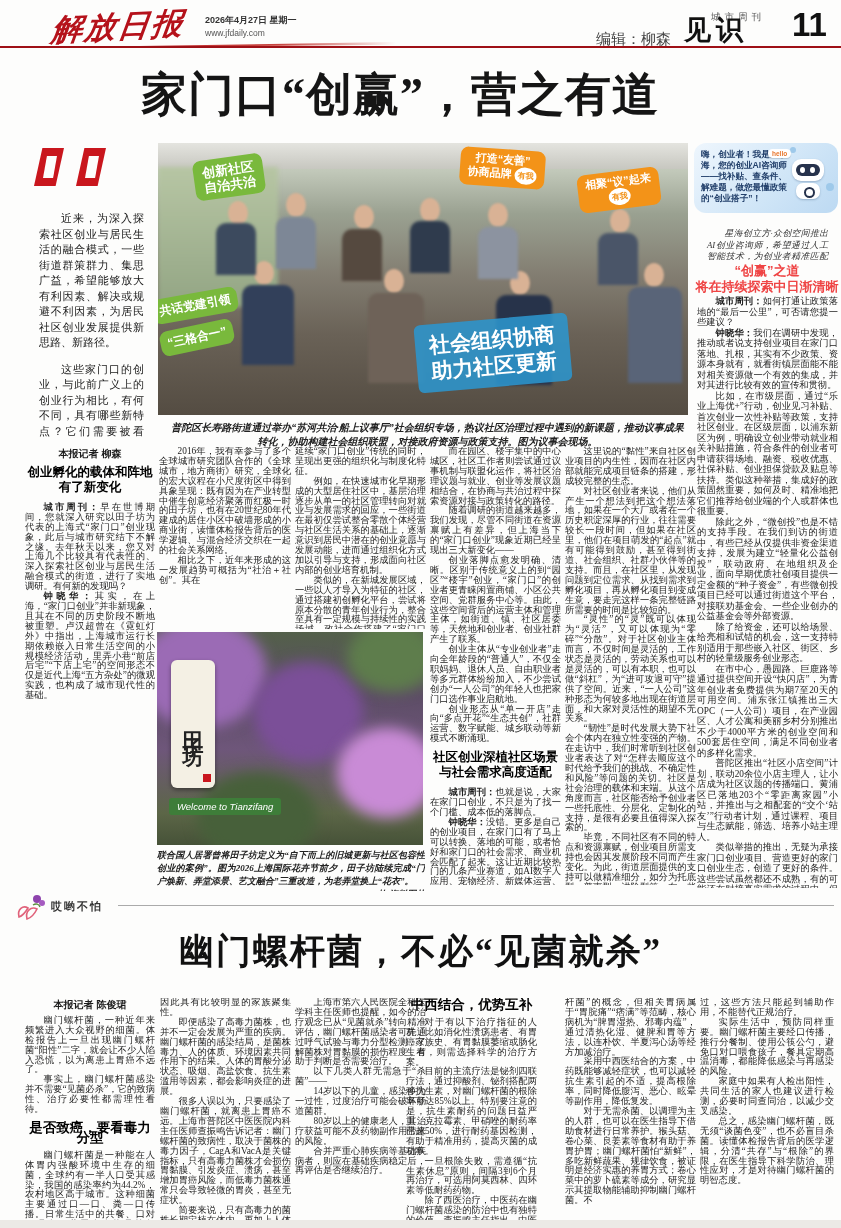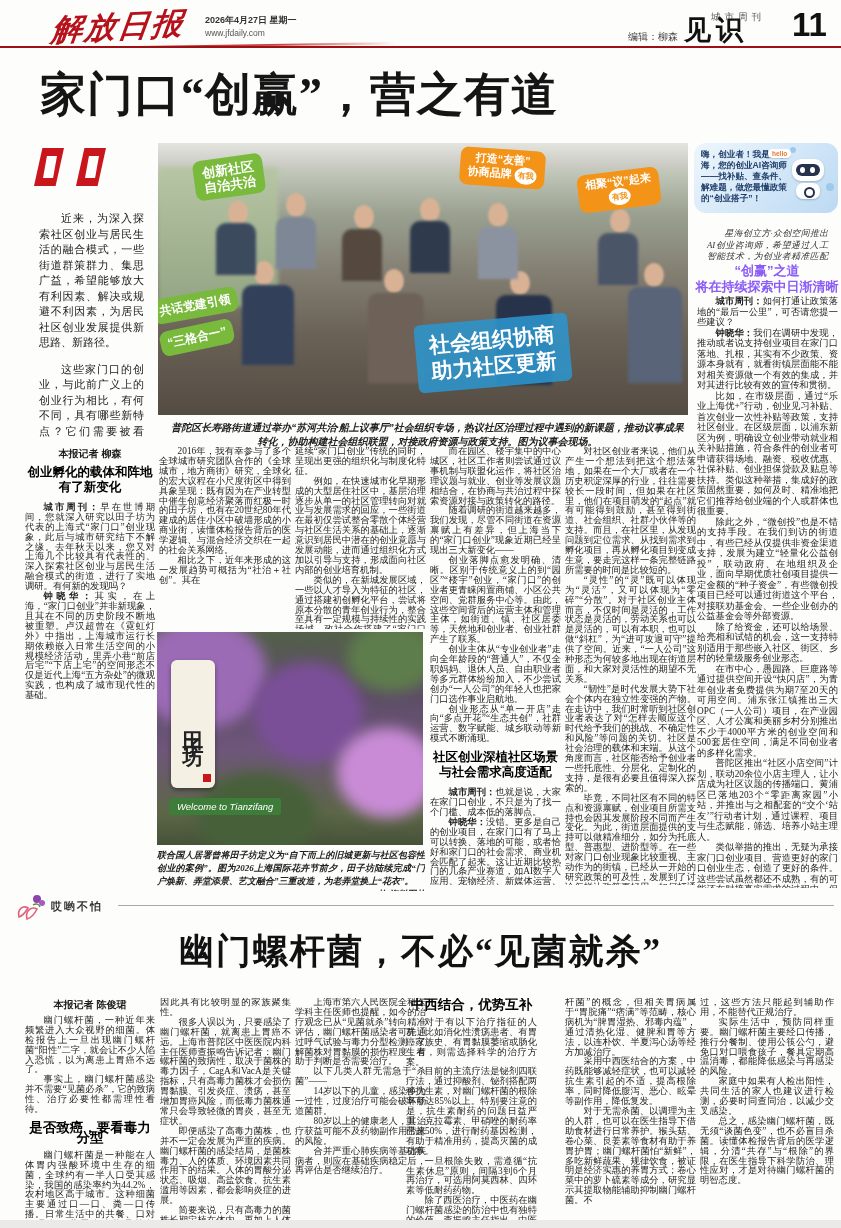--- a/index.html
+++ b/index.html
@@ -8,25 +8,25 @@
   .abs{position:absolute;}
   
   .brand{left:52px;top:6px;font-size:31px;font-weight:bold;font-style:italic;color:#b5121b;
          transform:skewX(-10deg) rotate(-3deg);letter-spacing:2px;font-family:"DejaVu Serif",serif;}
   .swoosh{left:6px;top:42px;width:390px;height:6px;background:linear-gradient(90deg,#b5121b,#c8453f 70%,rgba(200,60,60,0));
           clip-path:polygon(0 100%,100% 0,100% 45%,3% 100%);}
   .mastrule{left:0;top:46px;width:841px;height:2px;background:#9e1016;}
   .mastdate{left:205px;top:14px;font-size:9px;font-weight:bold;color:#333;line-height:13px;font-family:"Liberation Sans",sans-serif;}
   .mastdate .url{font-weight:normal;color:#555;font-size:8.5px;}
   .weekly{left:688px;top:3px;width:100px;text-align:center;font-size:9.5px;letter-spacing:4px;color:#555;margin-top:8px;}
-  .editor{left:628px;top:30px;font-size:10px;color:#444;font-family:Liberation Serif, serif;}
+  .editor{left:596px;top:30px;font-size:15px;color:#444;font-family:Liberation Serif, serif;}
   .pgname{left:684px;top:12px;font-size:27px;font-weight:bold;letter-spacing:5px;color:#111;}
   .pgno{left:792px;top:6px;font-size:33px;font-weight:bold;color:#111;font-family:"Liberation Sans",sans-serif;}
   
-  .headline{left:40px;top:64px;width:720px;text-align:left;font-size:46px;font-weight:900;
+  .headline{left:40px;top:64px;width:720px;text-align:center;font-size:46px;font-weight:900;
             letter-spacing:1px;color:#151515;font-family:"Liberation Serif",serif;}
   
   .qmark{left:34px;top:148px;width:84px;height:40px;}
   .qmark i{position:absolute;top:0;width:30px;height:38px;background:#c9161d;
            clip-path:polygon(28% 0,100% 0,72% 100%,0 100%);}
   .qmark i::after{content:"";position:absolute;left:9px;top:8px;width:14px;height:22px;background:#fdfdfc;
            clip-path:polygon(28% 0,100% 0,72% 100%,0 100%);}
   .qmark i.q2{left:42px;}
   .intro{left:28px;top:200px;width:127px;height:238px;font-size:11px;line-height:15.5px;text-align:justify;overflow:hidden;}
   .intro p{margin:11px;text-indent:2em;}
@@ -54,21 +54,21 @@
   .rface{position:absolute;left:4px;top:5px;width:24px;height:12px;background:#26324c;border-radius:6px;}
   .reye{position:absolute;top:3px;width:5px;height:6px;background:#fff;border-radius:50%;}
   .rbody{position:absolute;left:12px;top:30px;width:24px;height:16px;background:#fff;border-radius:7px;box-shadow:0 1px 2px rgba(40,70,110,.3);}
   .rring{position:absolute;left:8px;top:4px;width:7px;height:7px;border:2px solid #26324c;border-radius:50%;}
   .hello{position:absolute;left:-16px;top:-4px;background:#fff;color:#e8762c;font-size:6.5px;font-weight:bold;
          border-radius:7px;padding:1px 4px;font-family:"Liberation Sans",sans-serif;box-shadow:0 1px 1px rgba(0,0,0,.15);}
   .dot{position:absolute;border-radius:50%;background:#9ec9ea;}
   .aicap{left:697px;top:218px;width:141px;height:42px;font-size:8.8px;line-height:11.5px;text-align:justify;font-style:italic;color:#333;overflow:hidden;}
   .aicap p{margin:10px;text-indent:2em;}
   
-  .rhead2{left:694px;top:263px;width:146px;text-align:center;font-weight:bold;font-size:13px;line-height:16px;color:#8b5cf6;
+  .rhead2{left:694px;top:263px;width:146px;text-align:center;font-weight:bold;font-size:13px;line-height:16px;color:#ef4444;
           font-family:"Liberation Sans",sans-serif;}
   .col{font-size:9.3px;line-height:9.9px;text-align:justify;overflow:hidden;color:#1c1c1c;}
   .col p{margin:0;text-indent:2em;}
   .col p b{font-family:"Liberation Sans",sans-serif;}
   .rcol{left:697px;top:296px;width:141px;height:592px;line-height:10.5px;}
   
   .byline{text-align:center;font-weight:bold;font-size:10px;margin:2px 0 6px;font-family:"Liberation Sans",sans-serif;}
   .sechead{text-align:center;font-weight:bold;font-size:12.5px;line-height:15px;margin:6px 0 8px;color:#000;
            font-family:"Liberation Sans",sans-serif;}
   .mcol1{left:25px;top:447px;width:130px;height:438px;}
@@ -247,20 +247,21 @@
   <div class="sechead">
     <div>社区创业深植社区场景</div>
       <div>与社会需求高度适配</div>
   </div>
   <div>
       <p><b>城市周刊：</b>也就是说，大家在家门口创业，不只是为了找一个门槛、成本低的落脚点。</p>
       <p><b>钟晓华：</b>没错。更多是自己的创业项目，在家门口有了马上可以转换、落地的可能，或者恰好和家门口的社会需求、商业机会匹配了起来。这让近期比较热门的几条产业赛道，如AI数字人应用、宠物经济、新媒体运营、互联网营销、银发经济等，也在家门口多有体现。</p>
     </div>
 </div>
 <div class="abs col mcol5">
+    <p>这里说的“黏性”来自社区创业项目的内生性，因而在社区内部就能完成项目链条的搭建，形成较完整的生态。</p>
     <p>对社区创业者来说，他们从产生一个想法到把这个想法落地，如果在一个大厂或者在一个历史积淀深厚的行业，往往需要较长一段时间，但如果在社区里，他们在项目萌发的“起点”就有可能得到鼓励，甚至得到街道、社会组织、社群小伙伴等的支持。而且，在社区里，从发现问题到定位需求、从找到需求到孵化项目，再从孵化项目到变成生意，要走完这样一条完整链路所需要的时间是比较短的。</p>
     <p>“灵性”的“灵”既可以体现为“灵活”，又可以体现为“零碎”“分散”。对于社区创业主体而言，不仅时间是灵活的，工作状态是灵活的，劳动关系也可以是灵活的，可以有本职，也可以做“斜杠”，为“进可攻退可守”提供了空间。近来，“一人公司”这种形态为何较多地出现在街道层面，和大家对灵活性的期望不无关系。</p>
     <p>“韧性”是时代发展大势下社会个体内在独立性变强的产物。在走访中，我们时常听到社区创业者表达了对“怎样去顺应这个时代给予我们的挑战、不确定性和风险”等问题的关切。社区是社会治理的载体和末端。从这个角度而言，社区能否给予创业者一些托底性、分层化、定制化的支持，是很有必要且值得深入探索的。</p>
     <p>毕竟，不同社区有不同的特点和资源禀赋，创业项目所需支持也会因其发展阶段不同而产生变化。为此，街道层面提供的支持可以做精准细分，如分为托底型、普惠型、进阶型等。在一些对家门口创业现象比较重视、主动作为的街镇，已经从一开始的研究政策的可及性，发展到了讨论怎样让政策更好用、如何打通让政策落地的“最后一公里”。</p>
   </div>
 
 <div class="abs tzf">
   <div class="blob" style="left:-20px;top:-14px;width:130px;height:110px;background:#9b6bb5"></div>
   <div class="blob" style="left:96px;top:30px;width:110px;height:100px;background:#7b4f98"></div>
   <div class="blob" style="left:180px;top:96px;width:100px;height:90px;background:#c98bd6"></div>
@@ -295,22 +296,22 @@
       <p>幽门螺杆菌，一种近年来频繁进入大众视野的细菌。体检报告上一旦出现幽门螺杆菌“阳性”二字，就会让不少人陷入恐慌，以为离患上胃癌不远了。</p>
       <p>事实上，幽门螺杆菌感染并不需要“见菌必杀”，它的致病性、治疗必要性都需理性看待。</p>
     </div>
   <div class="bsub">是否致癌，要看毒力分型</div>
   <div>
       <p>幽门螺杆菌是一种能在人体胃内强酸环境中生存的细菌，全球约有一半人口受其感染，我国的感染率约为44.2%，农村地区高于城市。这种细菌主要通过口—口、粪—口传播。日常生活中的共餐、口对口喂食、共用个人物品等行为，都可能成为其传播的途径，</p>
     </div>
 </div>
 <div class="abs col bcol b2">
     <p style="text-indent: 0px;">因此具有比较明显的家族聚集性。</p>
+    <p>即便感染了高毒力菌株，也并不一定会发展为严重的疾病。幽门螺杆菌的感染结局，是菌株毒力、人的体质、环境因素共同作用下的结果。人体的胃酸分泌状态、吸烟、高盐饮食、抗生素滥用等因素，都会影响炎症的进展。</p>
     <p>很多人误以为，只要感染了幽门螺杆菌，就离患上胃癌不远。上海市普陀区中医医院内科主任医师查振鸣告诉记者：幽门螺杆菌的致病性，取决于菌株的毒力因子，CagA和VacA是关键指标，只有高毒力菌株才会损伤胃黏膜、引发炎症、溃疡，甚至增加胃癌风险，而低毒力菌株通常只会导致轻微的胃炎，甚至无症状。</p>
-    <p>即便感染了高毒力菌株，也并不一定会发展为严重的疾病。幽门螺杆菌的感染结局，是菌株毒力、人的体质、环境因素共同作用下的结果。人体的胃酸分泌状态、吸烟、高盐饮食、抗生素滥用等因素，都会影响炎症的进展。</p>
     <p>简要来说，只有高毒力的菌株长期定植在体内，再加上人体免疫力差、长期有不良的生活习惯，才会大幅提升患胃癌的风险，而多数感染者终生仅表现为轻微的不适。</p>
   </div>
 <div class="abs col bcol b3">
     <p>上海市第六人民医院全科医学科主任医师也提醒，如今的治疗观念已从“见菌就杀”转向精准评估，幽门螺杆菌感染者可先通过呼气试验与毒力分型检测，了解菌株对胃黏膜的损伤程度，有助于判断是否需要治疗。</p>
     <p>以下几类人群无需急于“杀菌”——</p>
     <p>14岁以下的儿童，感染多为一过性，过度治疗可能会破坏肠道菌群。</p>
     <p>80岁以上的健康老人，其治疗获益可能不及药物副作用带来的风险。</p>
     <p>合并严重心肺疾病等基础疾病者，则应在基础疾病稳定后，再评估是否继续治疗。</p>
   </div>
 <div class="abs col bcol b4">

